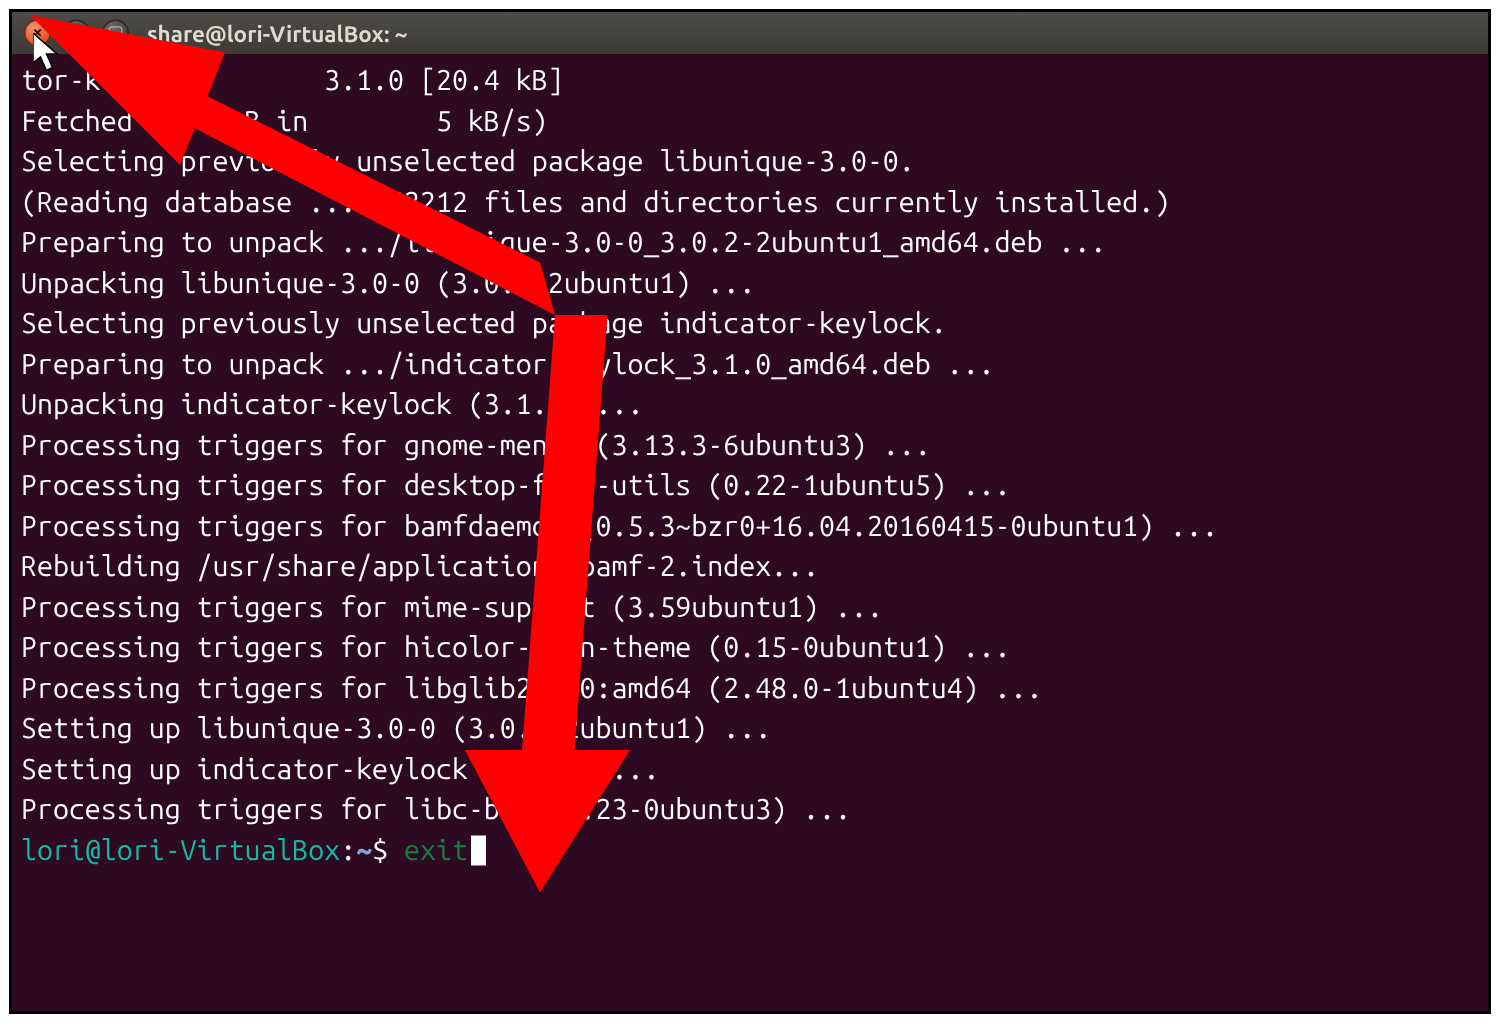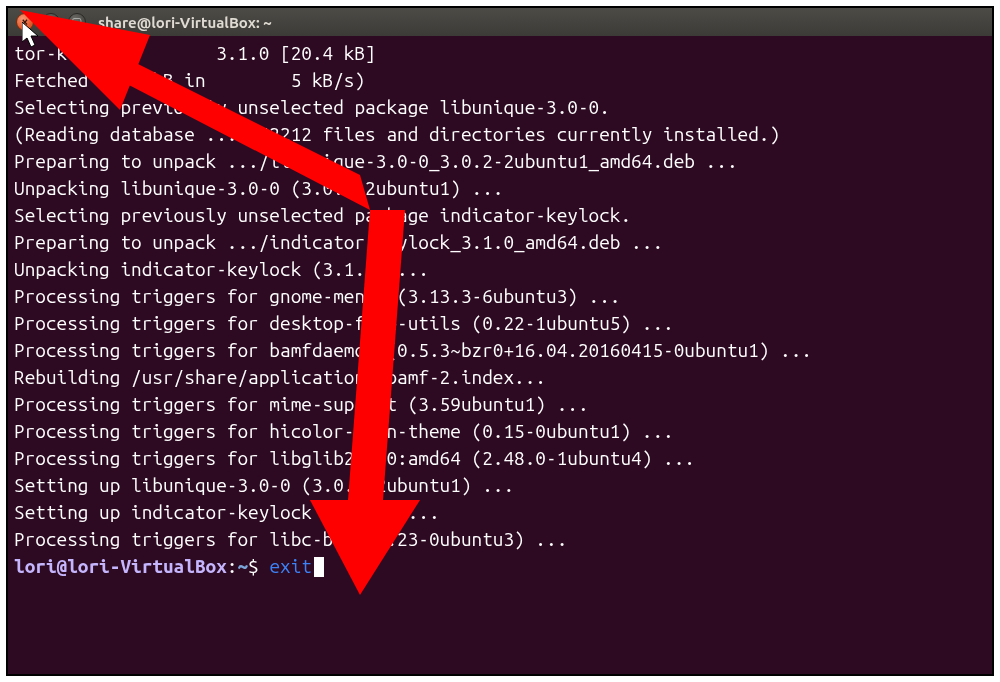--- a/index.html
+++ b/index.html
@@ -63,24 +63,24 @@
     color: #ffffff;
     font-size: 19px;
     line-height: 27px;
     padding: 4px 6px 0 6px;
     height: calc(100% - 28px);
     box-sizing: border-box;
     white-space: pre-wrap;
     word-break: break-all;
     position: relative;
   }
-  .prompt-user { color: #c4b5fd; font-weight: bold; }
+  .prompt-user { color: #14b8a6; font-weight: normal; }
   .prompt-path { color: #7aa6da; font-weight: bold; }
   .prompt-sym  { color: #ffffff; }
-  .cmd { color: #3b82f6; }
+  .cmd { color: #15803d; }
   .cursor {
     display: inline-block;
     width: 10px;
     height: 20px;
     background: #ffffff;
     vertical-align: text-bottom;
     margin-left: 2px;
   }
   
   .anno {

